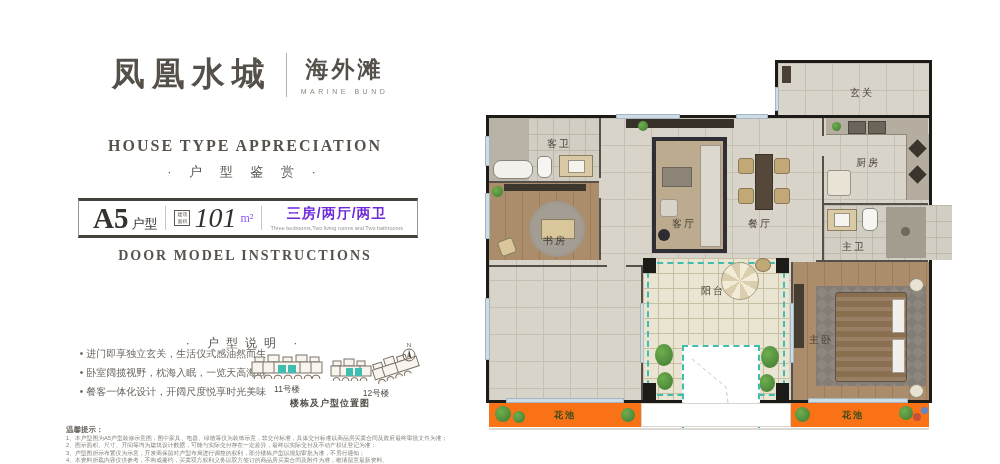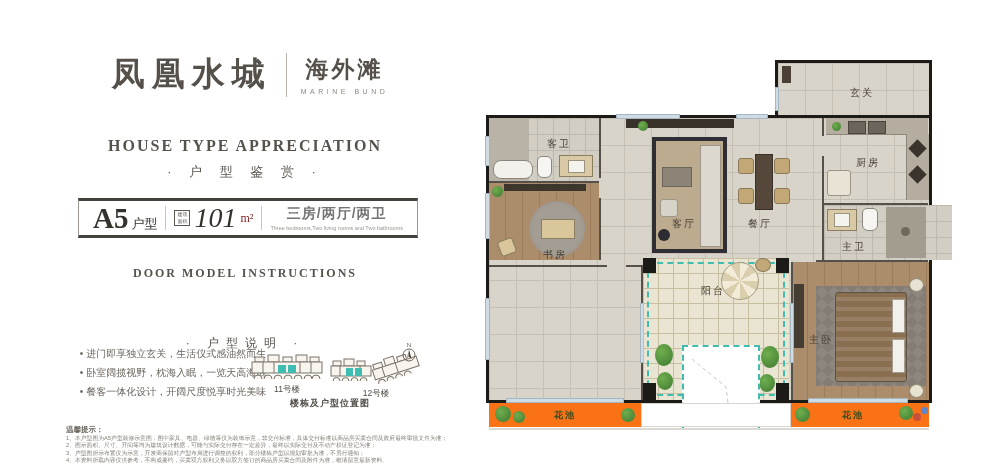--- a/index.html
+++ b/index.html
@@ -18,23 +18,23 @@
   .sec-title-en{font-size:16px;letter-spacing:2px;font-weight:600;}
   .sec-title-cn{font-size:13px;letter-spacing:7px;color:#5a554f;}
   .spec-box{left:78px;top:198px;width:340px;height:40px;border:1px solid #9b9691;border-top:3px solid #45413c;border-bottom:3px solid #45413c;display:flex;align-items:center;justify-content:space-between;padding:0 14px;background:#fff;box-sizing:border-box;}
   .spec-type{display:flex;align-items:baseline;color:#35322e;}
   .spec-code{font-size:29px;font-weight:600;}
   .spec-suffix{font-size:13px;margin-left:3px;}
   .spec-div{width:1px;height:24px;background:#c9c5bf;}
   .spec-area{display:flex;align-items:center;gap:4px;}
   .area-chipbox{width:14px;height:14px;border:1px solid #5b564f;font-size:5px;line-height:7px;letter-spacing:0;color:#5b564f;text-align:center;word-break:break-all;padding:0;overflow:hidden;}
   .area-num{font-size:28px;font-style:italic;color:#34312d;}
-  .area-unit{font-size:12px;color:#7f1d1d;}
+  .area-unit{font-size:12px;color:#8b5cf6;}
   .spec-layout{display:flex;flex-direction:column;align-items:center;}
-  .layout-cn{font-size:14px;font-weight:700;color:#737373;letter-spacing:1px;}
+  .layout-cn{font-size:14px;font-weight:700;color:#6d28d9;letter-spacing:1px;}
   .layout-en{font-size:5.5px;color:#9a958e;margin-top:2px;white-space:nowrap;}
   .bullets{left:78px;top:344px;width:190px;color:#6a645d;font-size:10px;line-height:19px;text-align:center;}
   .bullet-line::before{content:"• ";color:#6a645d;}
   .bld-zone{left:238px;top:346px;width:200px;height:48px;}
   .bld{position:absolute;display:flex;flex-direction:column;align-items:center;}
   .bld-label{font-size:8.5px;color:#4f4a43;margin-top:2px;}
   .map-caption{left:190px;top:397px;width:280px;text-align:center;font-size:9px;font-weight:700;letter-spacing:1px;color:#514c45;}
   .disclaimer{left:66px;top:425px;width:420px;color:#858079;}
   .disc-title{font-size:7.5px;font-weight:700;color:#6e6962;}
   .disc-line{font-size:5.8px;line-height:7.4px;white-space:nowrap;overflow:hidden;}
@@ -80,21 +80,21 @@
       <span class="area-num serif">101</span>
       <span class="area-unit serif">m²</span>
     </span>
     <span class="spec-div"></span>
     <span class="spec-layout">
       <span class="layout-cn">三房/两厅/两卫</span>
       <span class="layout-en">Three bedrooms,Two living rooms and Two bathrooms</span>
     </span>
   </div>
 
-  <div class="abs sec-title serif sec-title-en" style="top:266px;font-size:12px;">DOOR MODEL INSTRUCTIONS</div>
+  <div class="abs sec-title serif sec-title-en" style="top:248px;font-size:14px;">DOOR MODEL INSTRUCTIONS</div>
   <div class="abs sec-title sec-title-cn" style="top:291px;font-size:12px;margin-top:44px;">· 户型说明 ·</div>
 
   <div class="abs bullets">
     <div class="bullet-line">进门即享独立玄关，生活仪式感油然而生</div>
     <div class="bullet-line">卧室阔揽视野，枕海入眠，一览天高海阔</div>
     <div class="bullet-line">餐客一体化设计，开阔尺度悦享时光美味</div>
   </div>
 
   <div class="abs bld-zone">
     <div class="bld" style="left:12px;top:8px;">
@@ -193,21 +193,21 @@
       <span class="abs rlabel" style="left:70px;top:26px;">客卫</span>
     </div>
     <div class="abs pwall" style="left:3px;top:123px;width:110px;height:2px;"></div>
 
     <div class="abs wood" style="left:3px;top:125px;width:110px;height:77px;">
       <div class="abs" style="left:15px;top:1px;width:82px;height:7px;background:#3d362c;"></div>
       <div class="abs" style="left:40px;top:18px;width:56px;height:56px;border-radius:50%;background:radial-gradient(circle,#a39d94 60%,#8d877d 100%);"></div>
       <div class="abs" style="left:52px;top:36px;width:32px;height:18px;background:#d9c69a;border:1px solid #8b7f62;"></div>
       <div class="abs shrub" style="left:3px;top:3px;width:11px;height:11px;"></div>
       <div class="abs" style="left:10px;top:56px;width:14px;height:14px;background:#d9c69a;border:1px solid #8b7f62;border-radius:3px;transform:rotate(-20deg);"></div>
-      <span class="abs rlabel" style="left:66px;top:72px;">书房</span>
+      <span class="abs rlabel" style="left:66px;top:58px;">书房</span>
     </div>
     <div class="abs pwall" style="left:113px;top:60px;width:2px;height:60px;"></div>
     <div class="abs pwall" style="left:113px;top:140px;width:2px;height:62px;"></div>
 
     <div class="abs" style="left:140px;top:61px;width:108px;height:9px;background:#37312a;"></div>
     <div class="abs" style="left:166px;top:79px;width:75px;height:116px;border:4px solid #2e2e34;background:#bcab8e;box-sizing:border-box;">
       <div class="abs" style="left:44px;top:4px;width:19px;height:100px;background:#ddd8ce;border:1px solid #9e978b;"></div>
       <div class="abs" style="left:6px;top:26px;width:28px;height:18px;background:#8d8478;border:1px solid #6c645a;"></div>
       <div class="abs" style="left:4px;top:58px;width:16px;height:16px;background:#d8d3c9;border:1px solid #9e978b;border-radius:3px;"></div>
       <div class="abs" style="left:2px;top:88px;width:12px;height:12px;border-radius:50%;background:#2c2c31;"></div>

